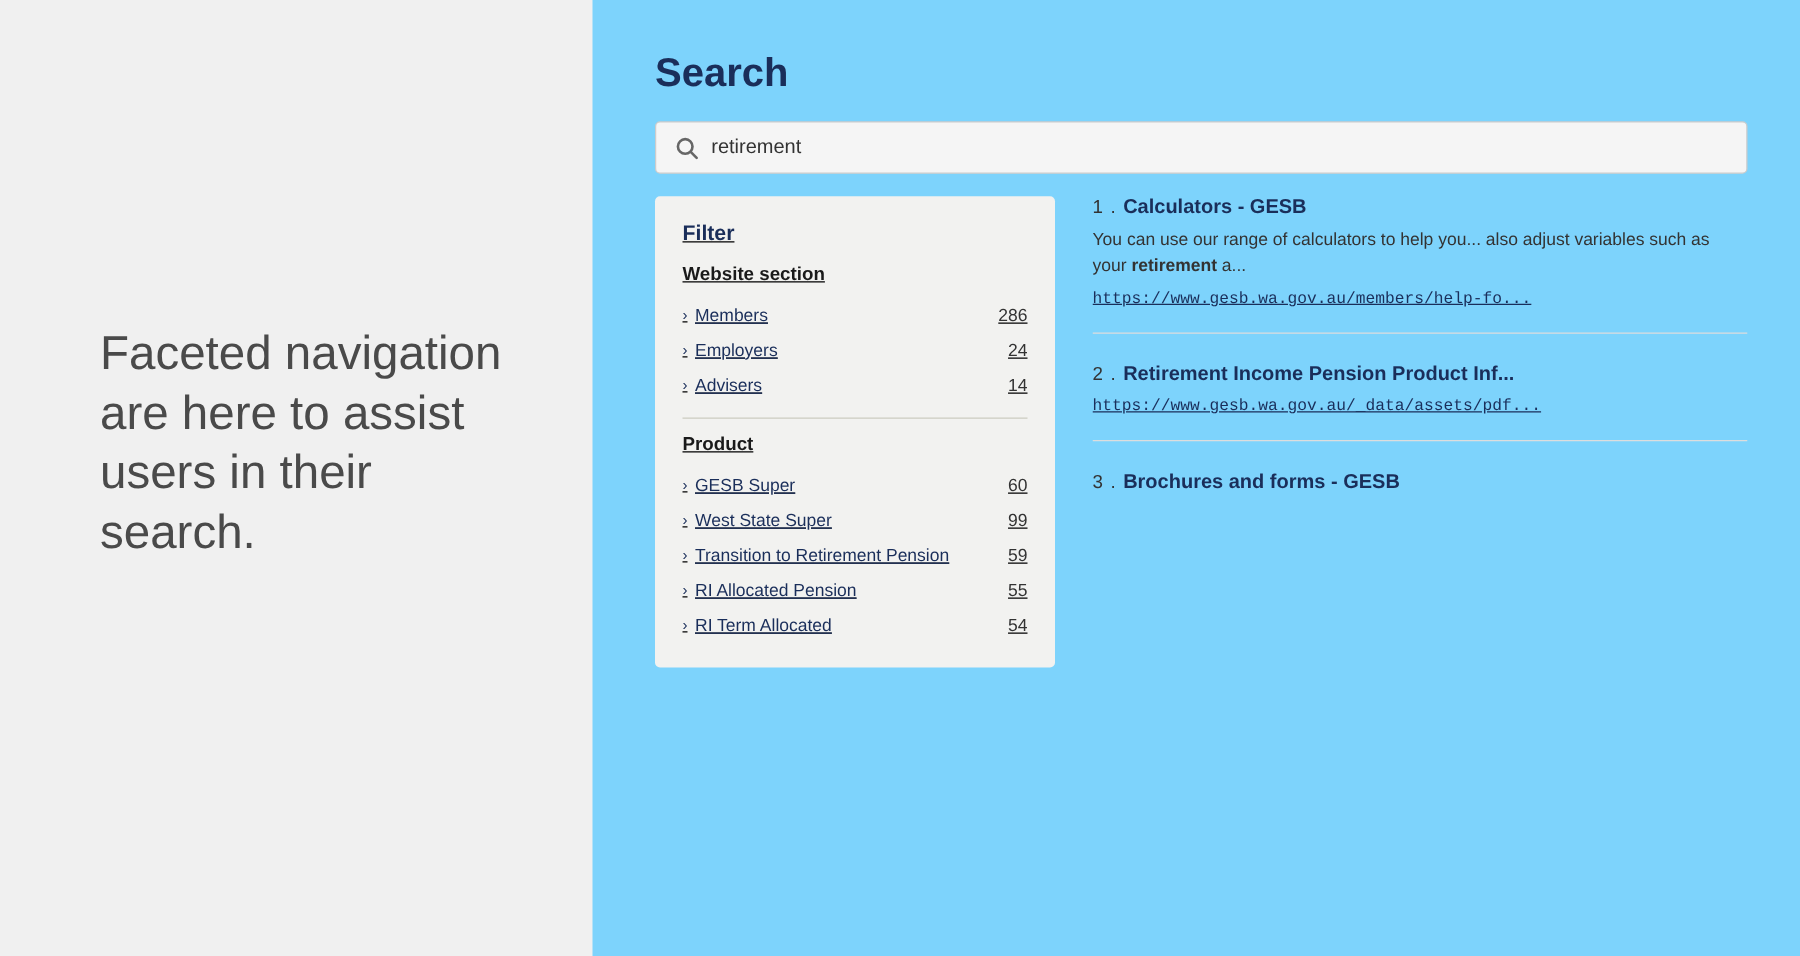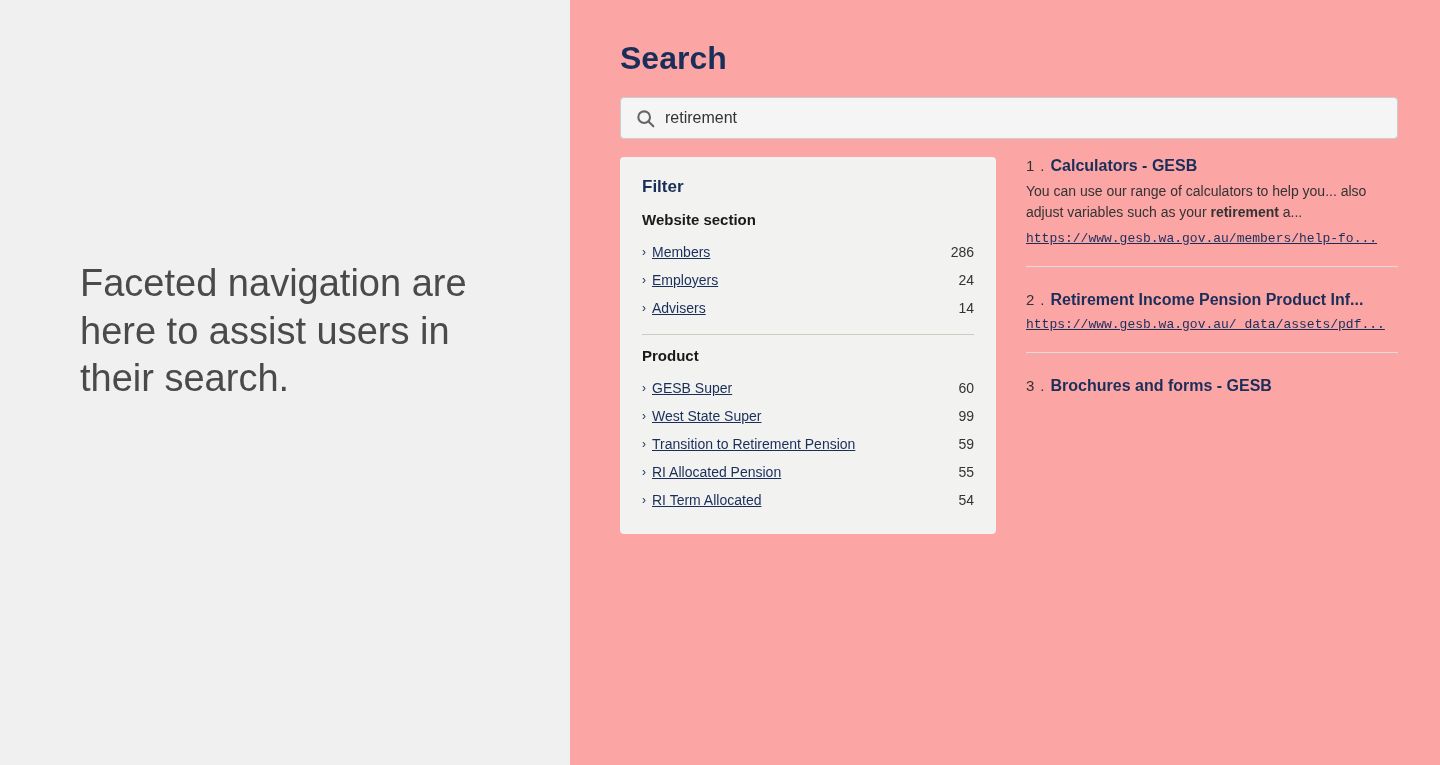--- a/index.html
+++ b/index.html
@@ -16,40 +16,39 @@
     }
 
     .page-wrapper {
       display: flex;
       width: 1440px;
       min-height: 765px;
       background-color: #f0f0f0;
     }
 
     .left-panel {
-      width: 546px;
+      width: 474px;
       flex-shrink: 0;
       display: flex;
       align-items: flex-start;
       padding: 260px 60px 40px 80px;
     }
 
     .left-panel-text {
       font-size: 38px;
       font-weight: 400;
       color: #4a4a4a;
       line-height: 1.25;
     }
 
     .right-panel {
       flex: 1;
-      background-color: #fca5a5;
+      background-color: #7dd3fc;
       padding: 40px 42px 40px 50px;
       overflow: hidden;
-      margin-left: 24px;
     }
 
     .search-heading {
       font-size: 32px;
       font-weight: 700;
       color: #1a2e5a;
       margin-bottom: 20px;
     }
 
     .search-box-wrapper {
@@ -88,25 +87,26 @@
     .results-summary strong {
       font-weight: 700;
     }
 
     .content-area {
       display: flex;
       gap: 30px;
     }
 
     .filter-panel {
-      width: 376px;
+      width: 320px;
       flex-shrink: 0;
       background-color: #f2f2f0;
       border-radius: 4px;
       padding: 20px 22px;
+      text-decoration: underline;
     }
 
     .filter-title {
       font-size: 17px;
       font-weight: 700;
       color: #1a2e5a;
       margin-bottom: 14px;
     }
 
     .filter-section-title {

